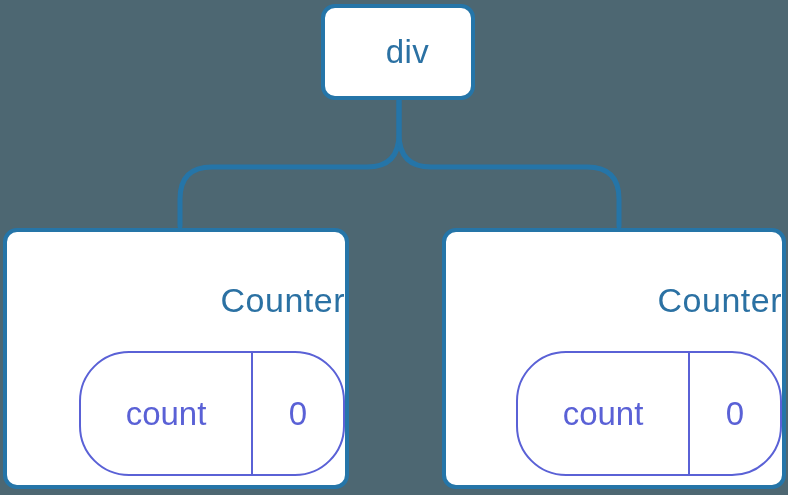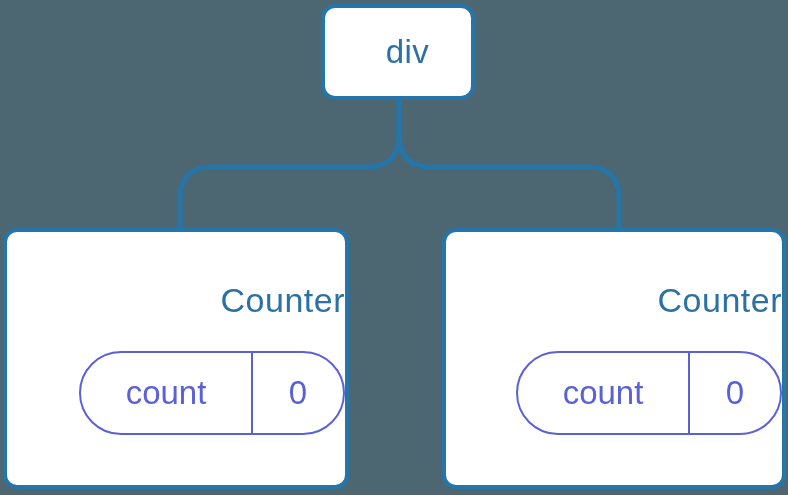--- a/index.html
+++ b/index.html
@@ -59,21 +59,21 @@
   .card-right{left:442px;width:344px;}
   .card-title{
     color:var(--node-text);
     font-size:34px;
     font-weight:500;
     line-height:44px;
     letter-spacing:.5px;
   }
   .pill{
     margin-top:29px;
-    width:266px;height:84px;
+    width:266px;height:125px;
     border:2px solid var(--accent);
     border-radius:50px;
     display:flex;
     overflow:hidden;
     background:var(--node-fill);
   }
   .pill-key{
     width:172px;
     border-right:2px solid var(--accent);
     display:flex;align-items:center;justify-content:center;

